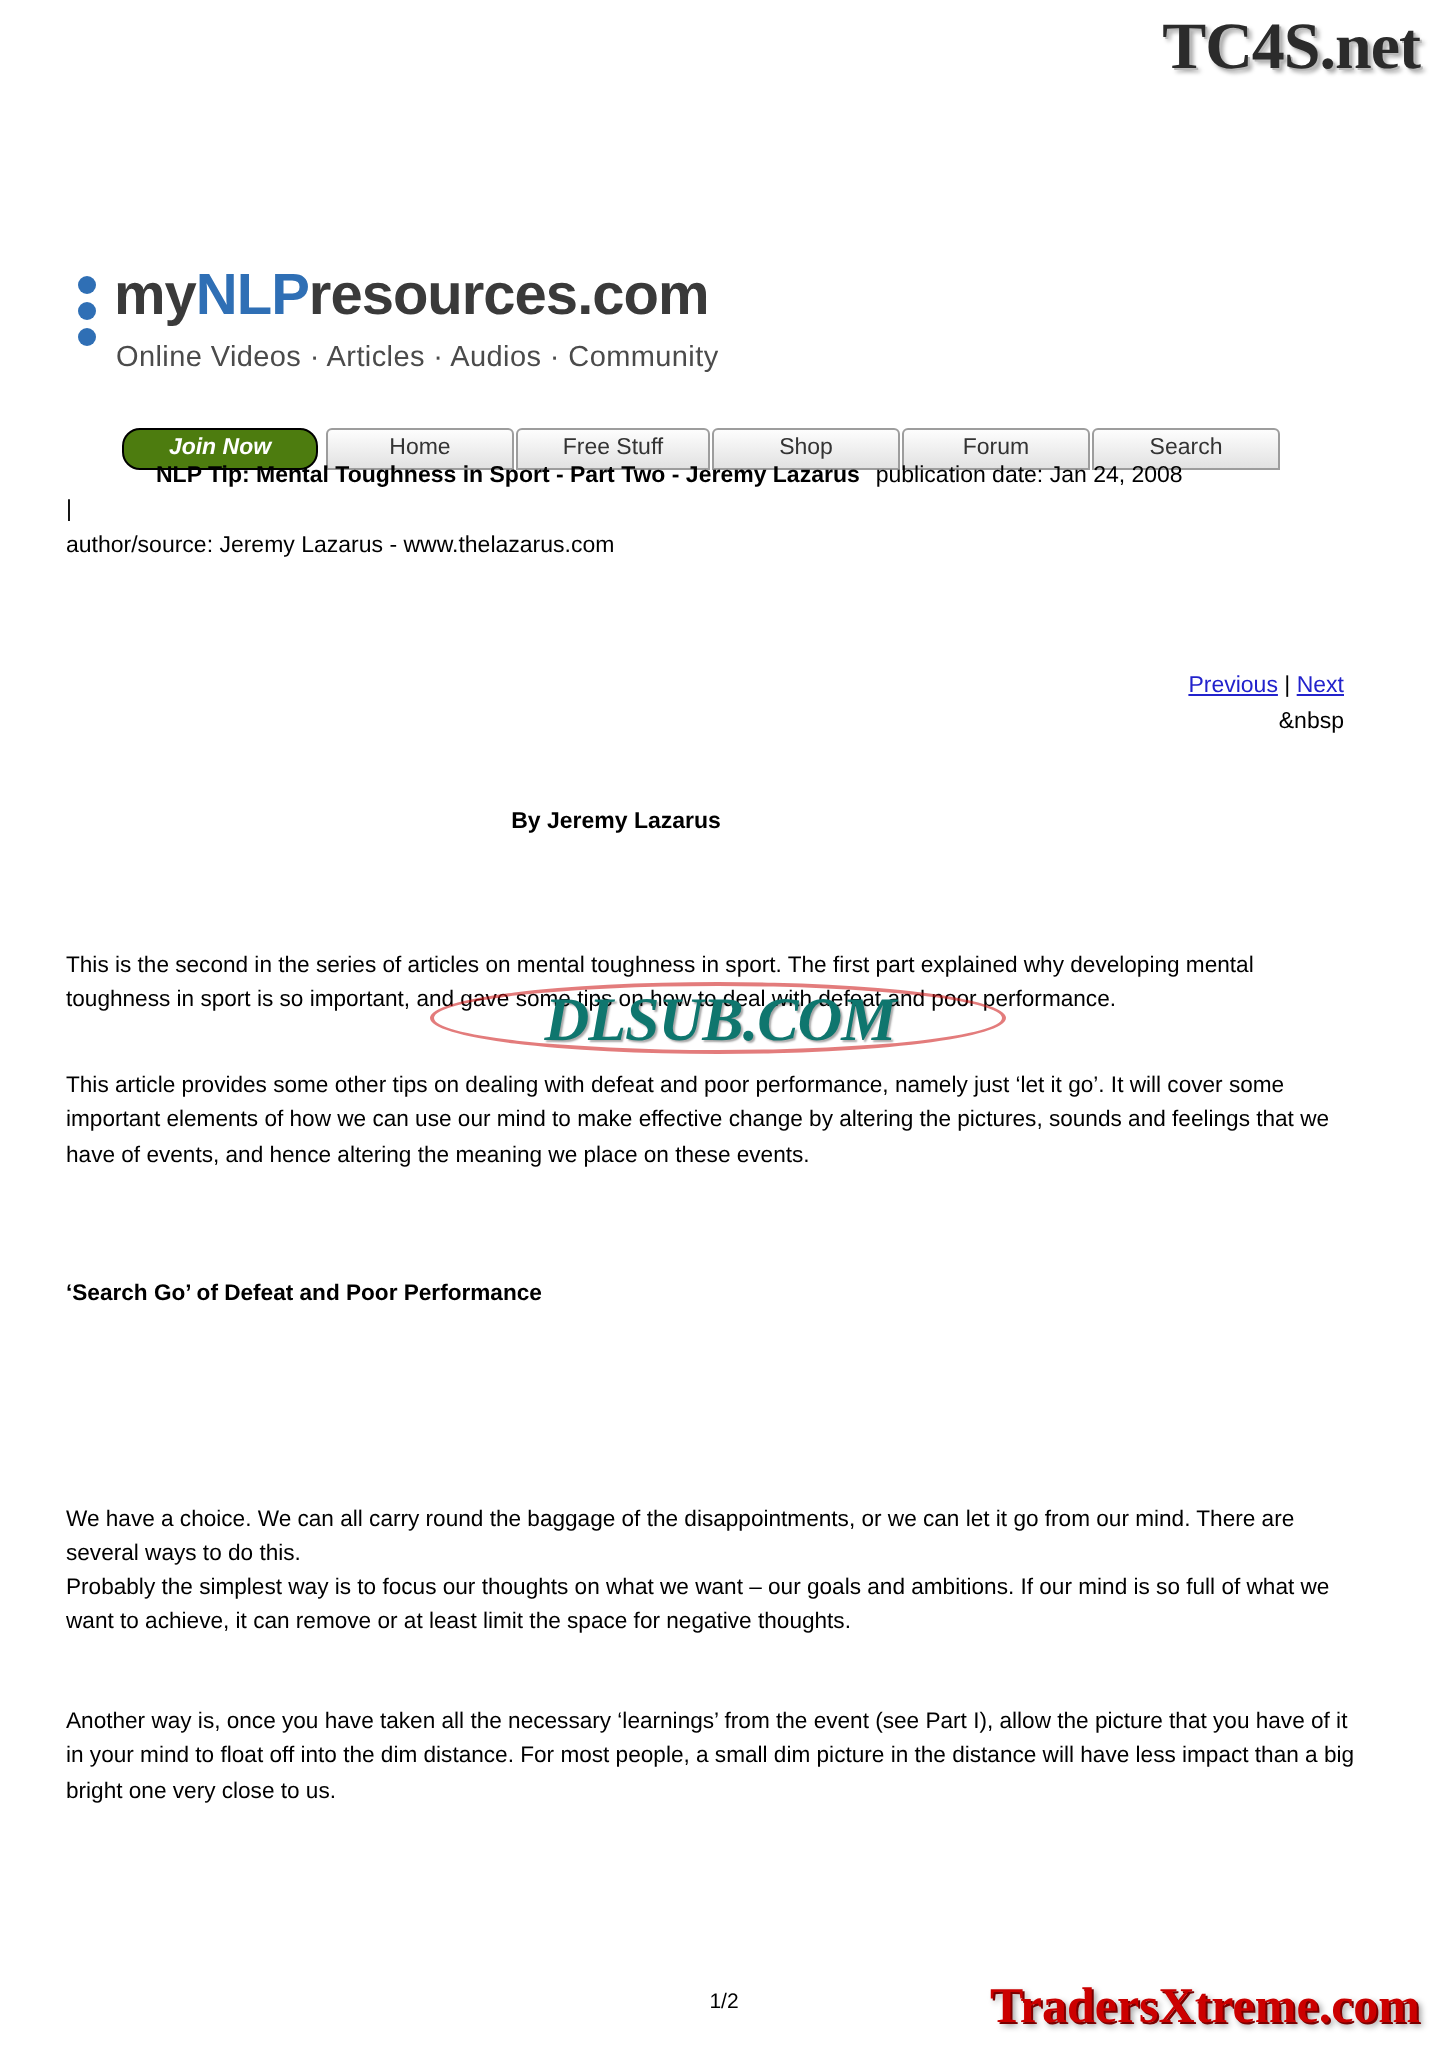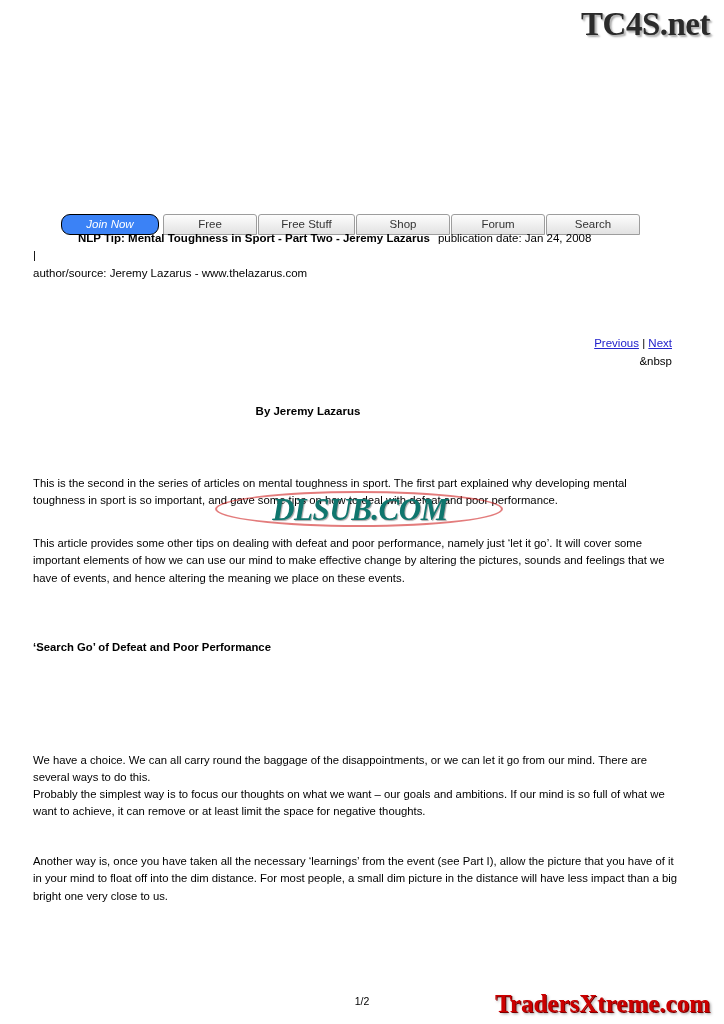--- a/index.html
+++ b/index.html
@@ -130,23 +130,23 @@
     line-height: 19px;
     text-align: center;
     font-size: 11.5px;
     color: #333333;
     background: linear-gradient(#fdfdfd, #e2e2e2);
     border: 1px solid #9d9d9d;
     border-radius: 3px 3px 0 0;
     font-family: "Liberation Sans", sans-serif;
   }
   .nav-btn.join {
-    background: #3b82f6;
+    background: #4d7c0f;
     color: #ffffff;
-    font-weight: normal;
+    font-weight: bold;
     font-style: italic;
     border-color: #000;
     border-radius: 9px;
   }
 
   
   .art-title-line {
     position: absolute;
     left: 33px;
     top: 232px;
@@ -265,26 +265,35 @@
     white-space: nowrap;
   }
 </style>
 </head>
 <body>
 
 <div class="tc4s-wm">TC4S.net</div>
 
 <div class="banner">
 
+  <div class="banner-left">
+    <div class="logo-dots">
+      <span></span>
+        <span></span>
+        <span></span>
+    </div>
+    <div class="logo-text"><span>my</span><span class="nlp">NLP</span><span>resources.com</span></div>
+    <div class="logo-sub">Online Videos · Articles · Audios · Community</div>
+  </div>
 
 </div>
 
 <div class="nav">
   <div class="nav-btn join" style="left:28px;width:96px;">Join Now</div>
-  <div class="nav-btn" style="left:130px;width:92px;">Free</div>
+  <div class="nav-btn" style="left:130px;width:92px;">Home</div>
   <div class="nav-btn" style="left:225px;width:95px;">Free Stuff</div>
   <div class="nav-btn" style="left:323px;width:92px;">Shop</div>
   <div class="nav-btn" style="left:418px;width:92px;">Forum</div>
   <div class="nav-btn" style="left:513px;width:92px;">Search</div>
 </div>
 
 <div class="art-title-line">
   <span class="art-title">NLP Tip: Mental Toughness in Sport - Part Two - Jeremy Lazarus</span><span class="art-date">publication date: Jan 24, 2008</span>
 </div>
 <div class="pipe-line">|</div>

